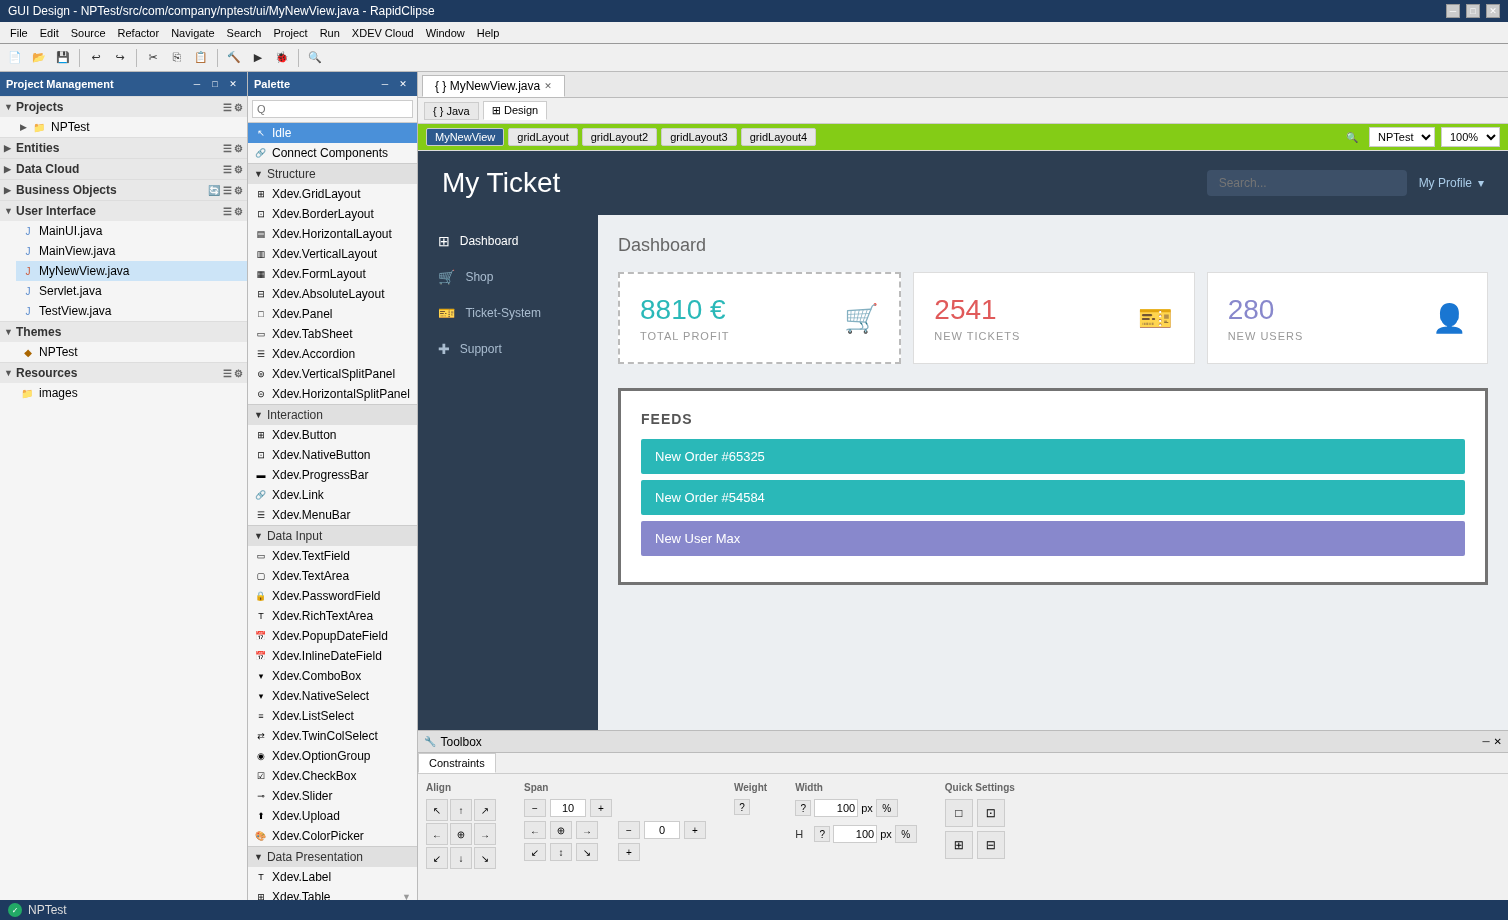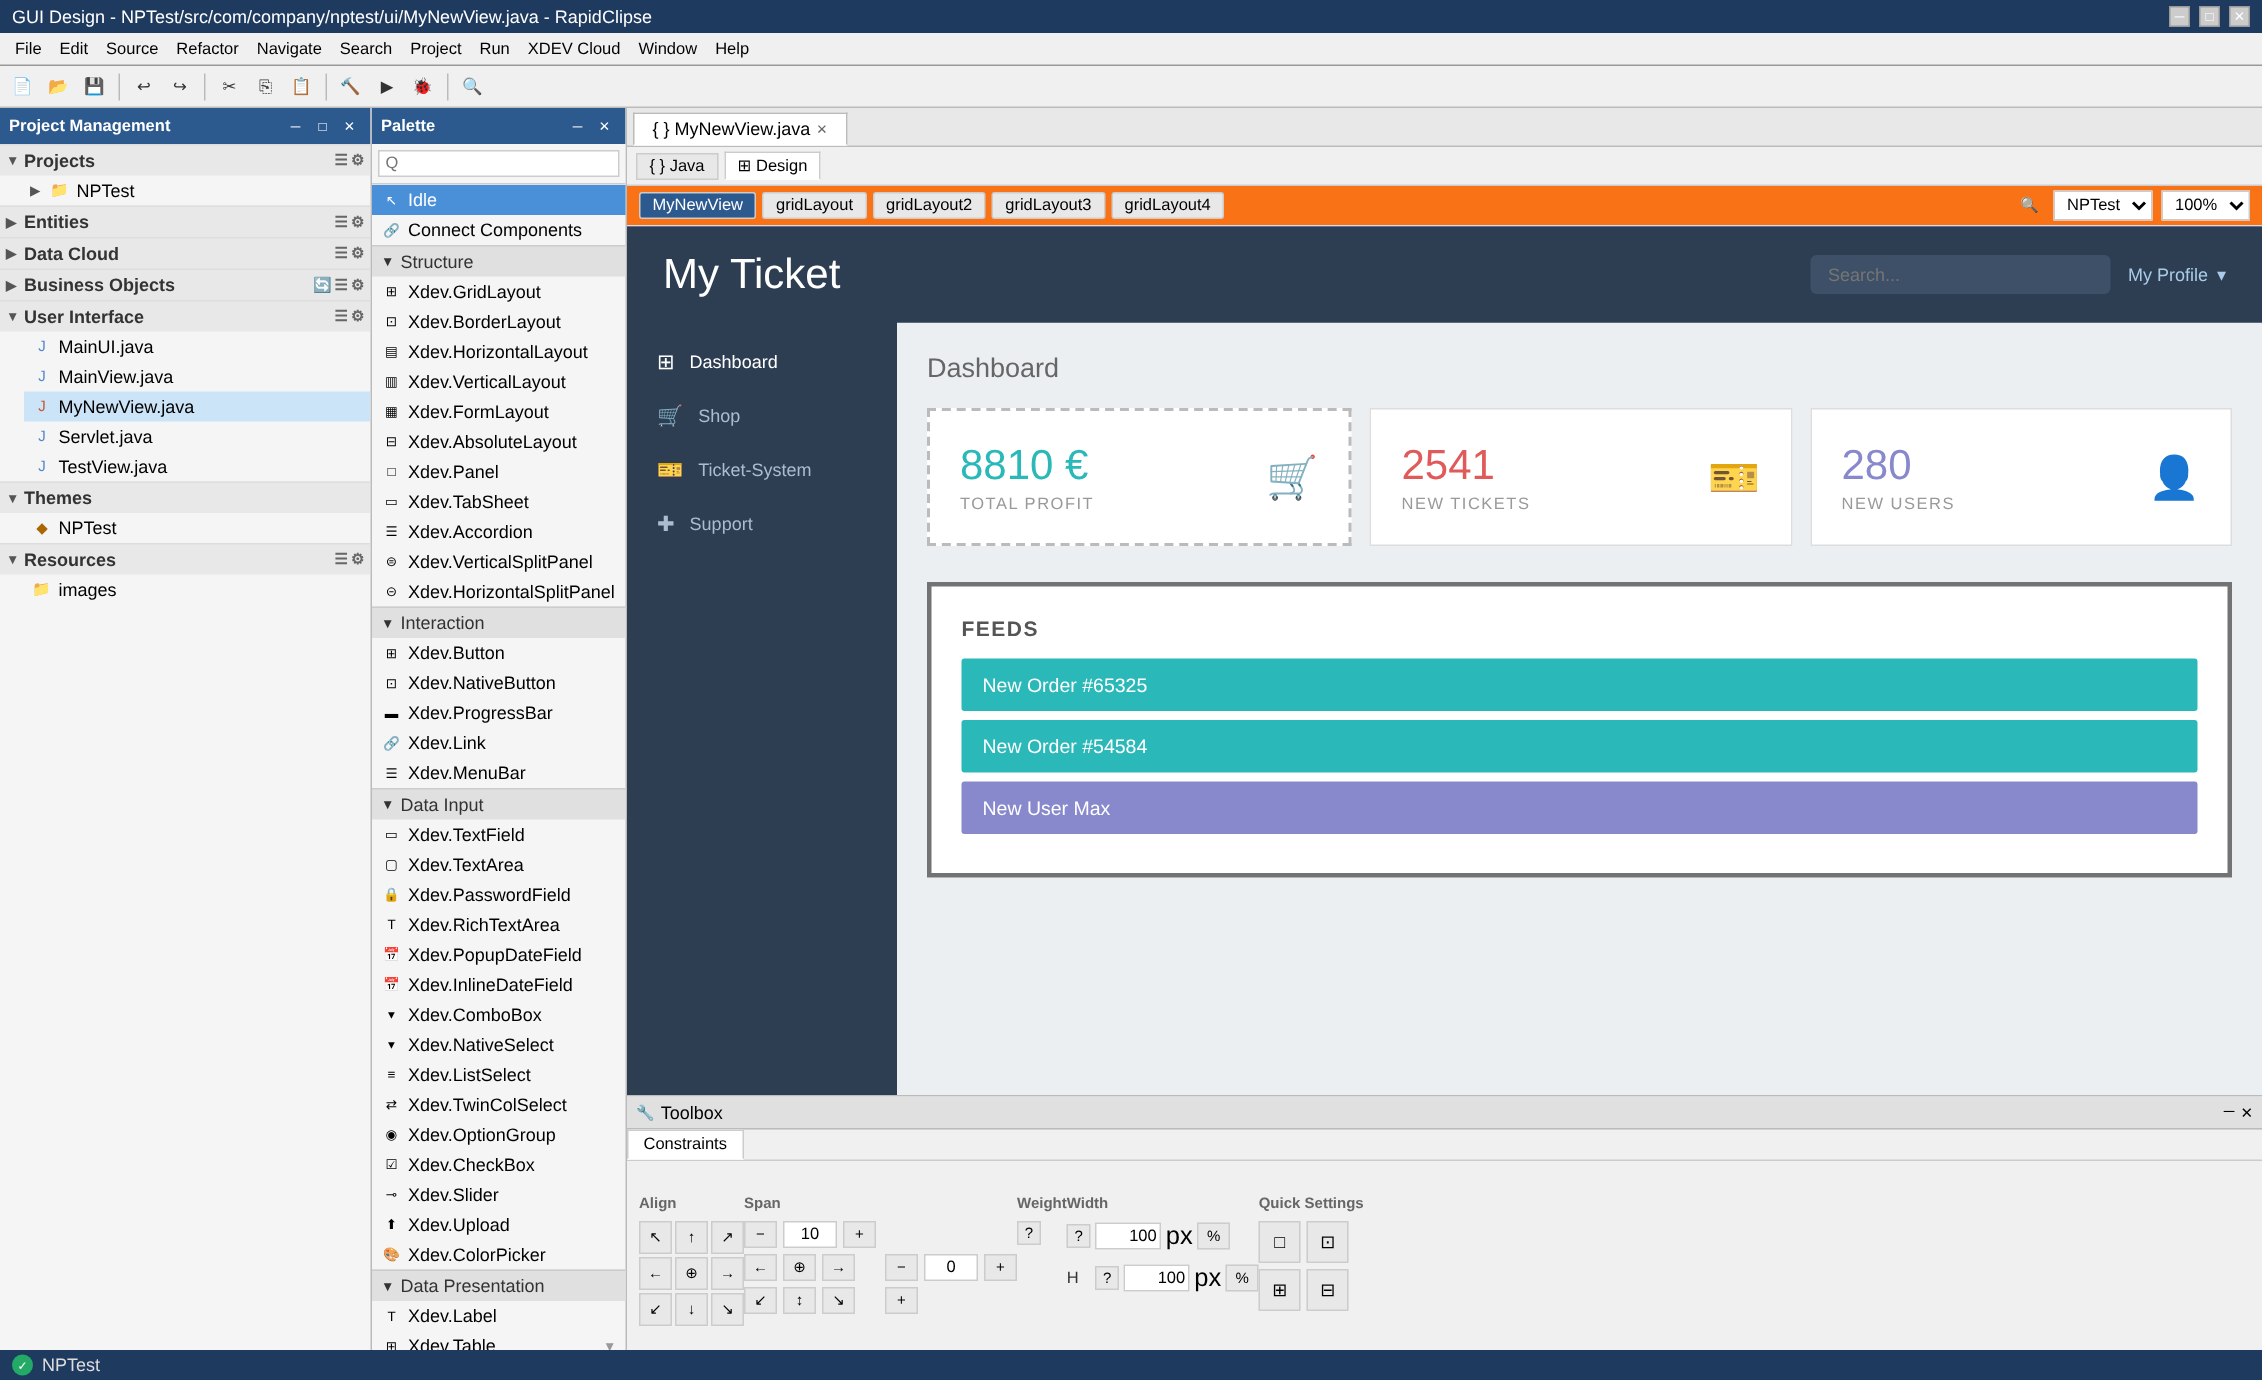--- a/index.html
+++ b/index.html
@@ -162,21 +162,21 @@
       border-bottom: 1px solid #ccc; gap: 4px;
     }
     .toggle-btn {
       padding: 2px 8px; border: 1px solid #ccc; background: #e8e8e8;
       cursor: pointer; font-size: 11px;
     }
     .toggle-btn.active { background: white; border-bottom-color: white; }
 
     
     .design-breadcrumb {
-      display: flex; align-items: center; padding: 3px 8px; background: #f97316;
+      display: flex; align-items: center; padding: 3px 8px; background: #84cc16;
       border-bottom: 1px solid #ddd; gap: 4px;
     }
     .breadcrumb-item {
       padding: 2px 8px; background: #e8e8e8; border: 1px solid #ccc;
       font-size: 11px; cursor: pointer; border-radius: 2px;
     }
     .breadcrumb-item.active { background: #2d5a8e; color: white; }
     .breadcrumb-right { margin-left: auto; display: flex; align-items: center; gap: 6px; }
     .breadcrumb-select {
       padding: 2px 4px; border: 1px solid #ccc; font-size: 11px; background: white;
@@ -272,21 +272,21 @@
     .toolbox-header {
       background: #e0e0e0; display: flex; align-items: center; padding: 2px 6px;
       border-bottom: 1px solid #bbb; height: 22px; justify-content: space-between;
     }
     .toolbox-tabs { display: flex; border-bottom: 1px solid #ccc; }
     .toolbox-tab {
       padding: 3px 10px; font-size: 11px; cursor: pointer; border: 1px solid transparent;
     }
     .toolbox-tab.active { background: white; border: 1px solid #ccc; border-bottom-color: white; }
 
-    .toolbox-content { padding: 8px; display: flex; gap: 0; flex: 1; margin-top: 15px; }
+    .toolbox-content { padding: 8px; display: flex; gap: 28px; flex: 1; }
     .toolbox-group { display: flex; flex-direction: column; gap: 4px; }
     .toolbox-group-label { font-size: 10px; color: #666; font-weight: bold; margin-bottom: 2px; }
 
     .toolbox-row { display: flex; align-items: center; gap: 4px; margin-bottom: 4px; }
 
     .align-grid { display: grid; grid-template-columns: repeat(3, 22px); gap: 2px; }
     .align-btn {
       width: 22px; height: 22px; background: #e8e8e8; border: 1px solid #ccc;
       cursor: pointer; font-size: 10px; display: flex; align-items: center; justify-content: center;
     }
@@ -309,21 +309,21 @@
     .span-row { display: flex; align-items: center; gap: 4px; }
     .span-btn {
       width: 22px; height: 18px; background: #e8e8e8; border: 1px solid #ccc;
       cursor: pointer; font-size: 10px; display: flex; align-items: center; justify-content: center;
     }
     .span-input { width: 36px; height: 18px; border: 1px solid #ccc; font-size: 11px; text-align: center; }
 
     .wh-row { display: flex; align-items: center; gap: 3px; margin-bottom: 4px; }
     .wh-qmark { width: 16px; height: 16px; background: #e8e8e8; border: 1px solid #ccc; font-size: 10px; display: flex; align-items: center; justify-content: center; cursor: pointer; }
     .wh-input { width: 44px; height: 18px; border: 1px solid #ccc; font-size: 11px; text-align: right; padding-right: 2px; }
-    .wh-unit { font-size: 17px; }
+    .wh-unit { font-size: 11px; }
     .wh-pct { width: 22px; height: 18px; background: #e8e8e8; border: 1px solid #ccc; font-size: 10px; display: flex; align-items: center; justify-content: center; cursor: pointer; }
   </style>
 </head>
 <body>
 
 <div class="title-bar">
   <span>GUI Design - NPTest/src/com/company/nptest/ui/MyNewView.java - RapidClipse</span>
   <div class="title-bar-controls">
     <div class="title-btn">─</div>
     <div class="title-btn">□</div>

